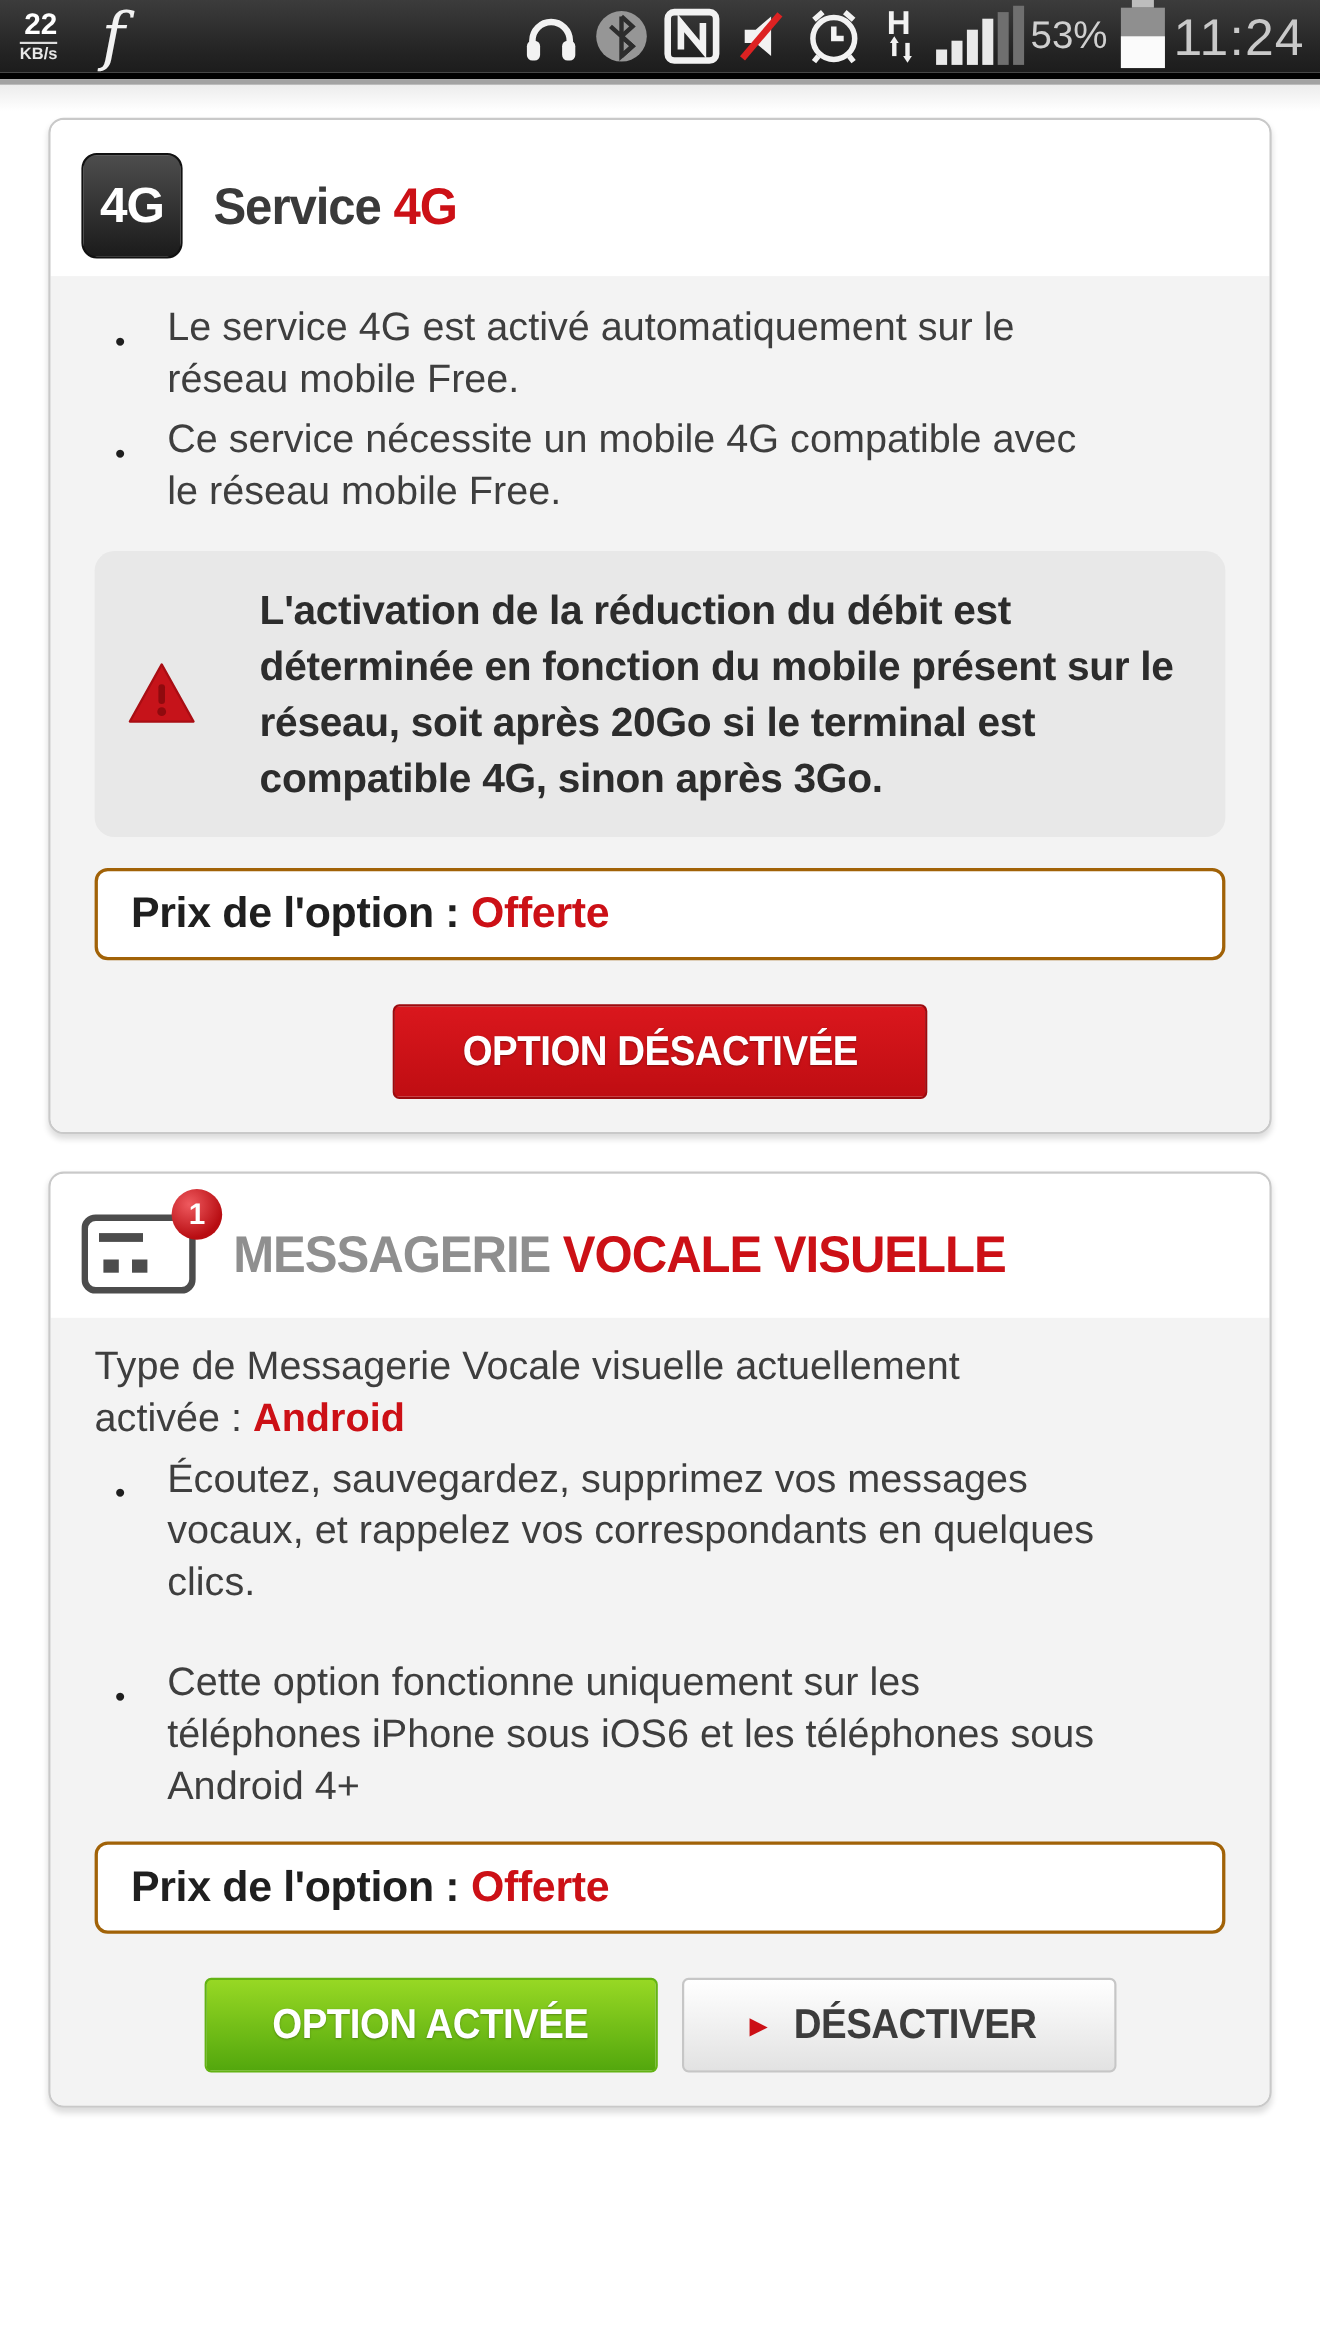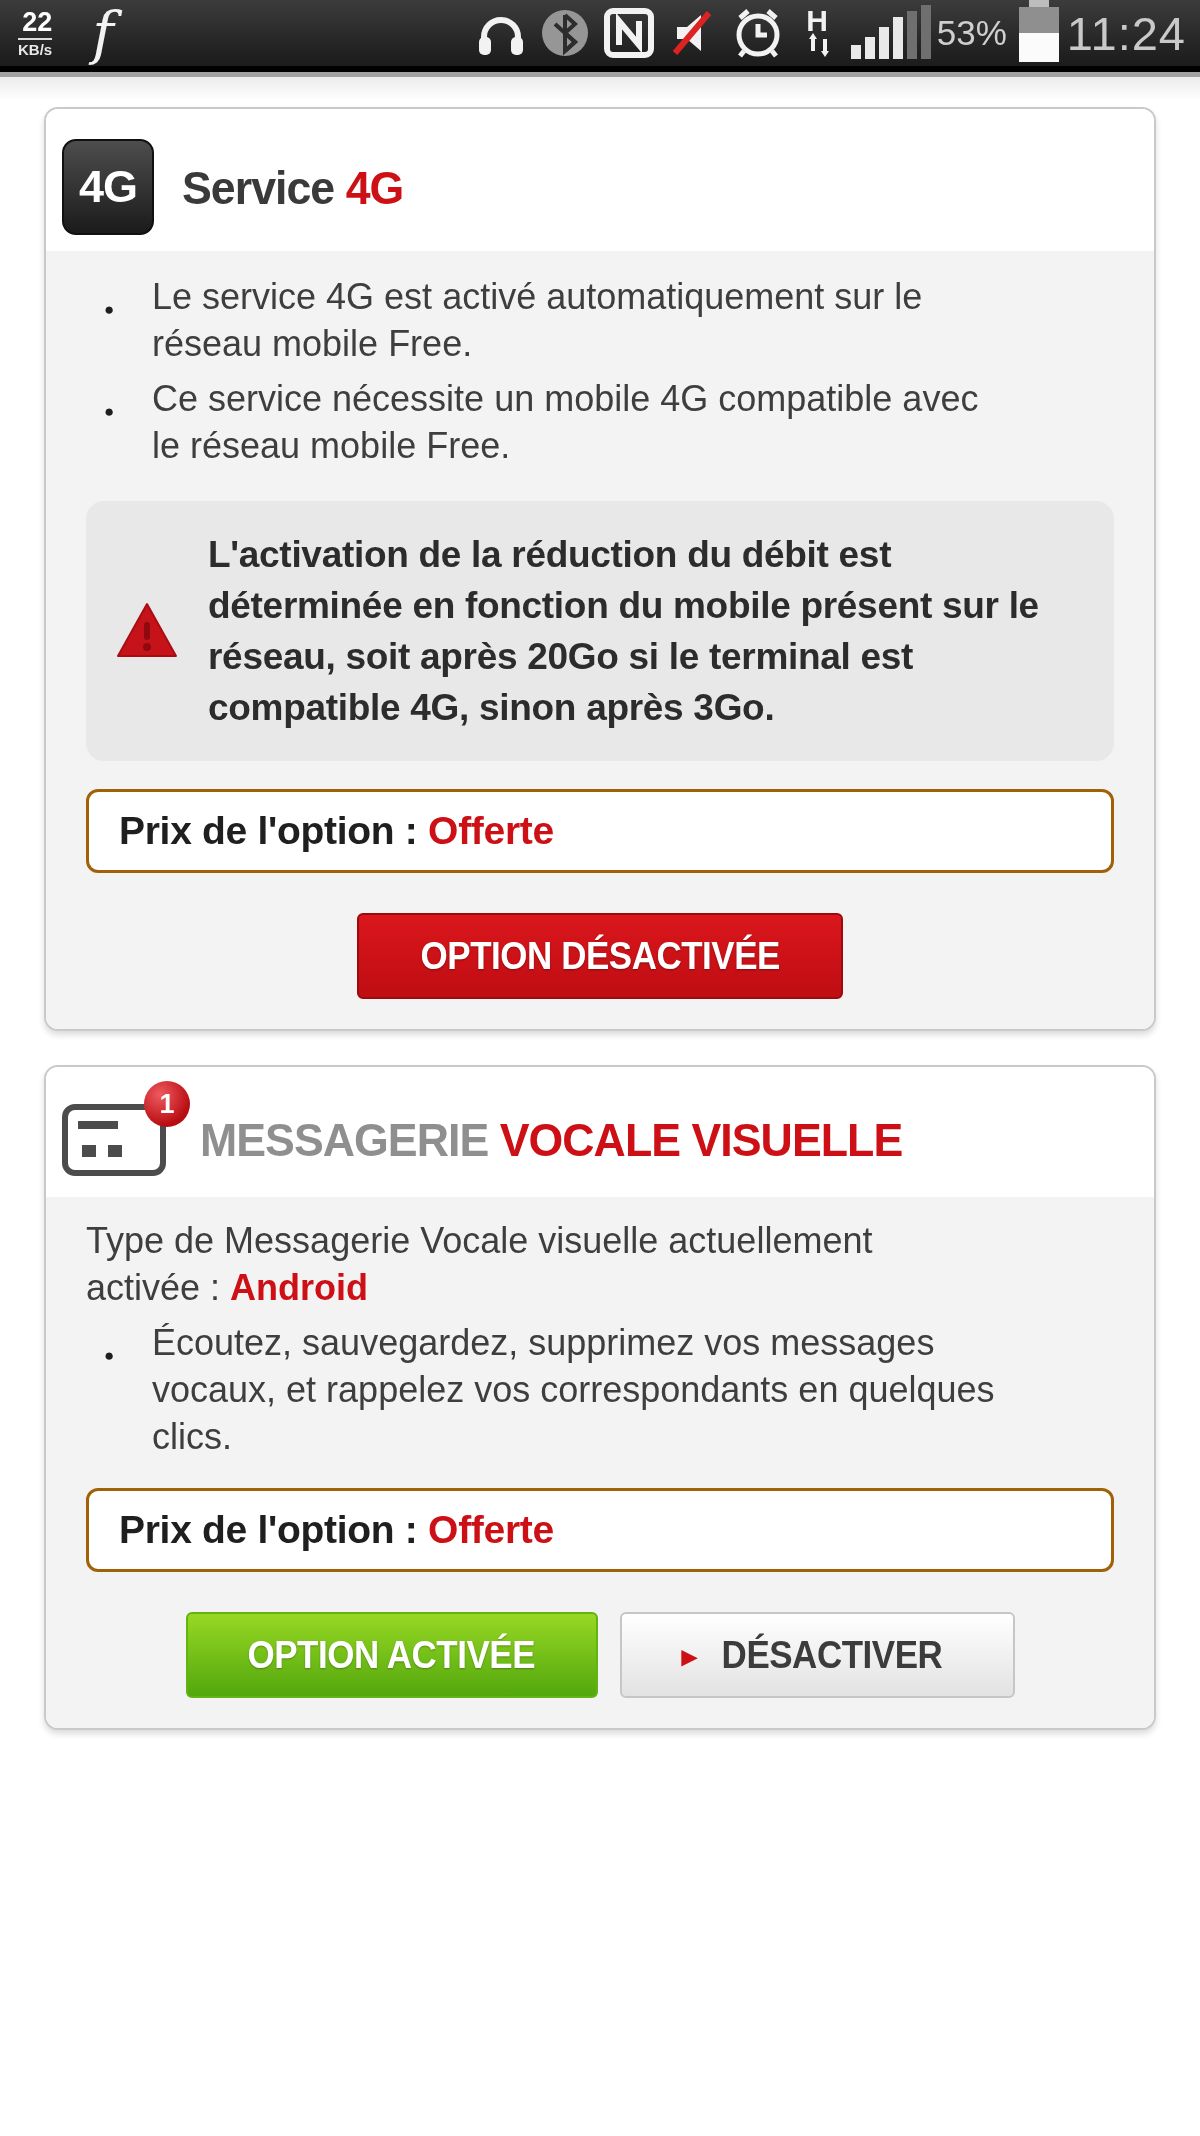--- a/index.html
+++ b/index.html
@@ -24,21 +24,21 @@
   .sb-pct{font-size:35px;color:#cfcfcf;margin-left:2px;}
   .sb-time{font-size:47px;color:#c9c9c9;letter-spacing:1px;margin-left:6px;}
   
   .chrome-strip{height:30px;border-top:5px solid #a2a2a2;background:linear-gradient(#ececec,#ffffff 80%);}
   
   .card{
     margin:0 44px;background:#fff;border:2px solid #c9c9c9;border-radius:14px;
     box-shadow:0 4px 6px rgba(0,0,0,.14);overflow:hidden;
   }
   .card--two{margin-top:34px;}
-  .card-header{display:flex;align-items:center;gap:28px;padding:30px 16px 16px;background:#fff;}
+  .card-header{display:flex;align-items:center;gap:28px;padding:30px 28px 16px;background:#fff;}
   .card-title{margin:0;font-size:47px;font-weight:bold;color:#3a3a3a;letter-spacing:-1px;transform:scaleX(.95);transform-origin:left center;white-space:nowrap;}
   .t-red{color:#cc1016;}
   .t-gray{color:#8f8f8f;}
   .badge-4g{
     width:88px;height:92px;border-radius:14px;flex:0 0 auto;
     background:linear-gradient(#4d4d4d,#1b1b1b);border:2px solid #111;
     color:#fff;font-weight:bold;font-size:45px;
     display:flex;align-items:center;justify-content:center;letter-spacing:-1px;
   }
   .vm-wrap{position:relative;flex:0 0 auto;margin-right:6px;}
@@ -52,21 +52,21 @@
   .card-body ul{list-style:none;margin:0;padding:0;}
   .card-body li{
     position:relative;padding-left:66px;margin-top:8px;
     font-size:36px;line-height:47px;color:#3e3e3e;max-width:850px;
   }
   .card-body li::before{content:"●";position:absolute;left:18px;top:13px;font-size:17px;color:#1e1e1e;}
   .mt-lg{margin-top:44px !important;}
   .mt-xl{margin-top:40px !important;}
   .warning-box{
     margin-top:32px;background:#e8e8e8;border-radius:18px;
-    display:flex;align-items:center;padding:28px 30px 28px 0;
+    display:flex;align-items:center;padding:28px 30px 28px 0;gap:28px;
   }
   .warning-iconbox{flex:0 0 122px;display:flex;justify-content:center;}
   .warning-text{margin:0;font-size:37px;line-height:51px;font-weight:bold;color:#2c2c2c;max-width:940px;letter-spacing:-0.3px;}
   .price-strip{
     margin-top:28px;background:#fff;border-radius:12px;border:3px solid #a16207;
     padding:17px 30px;font-size:39px;font-weight:bold;color:#1f1f1f;letter-spacing:-0.3px;
   }
   .btn-row{margin-top:40px;display:flex;justify-content:center;gap:22px;padding-bottom:4px;}
   .btn{
     height:86px;box-sizing:border-box;border-radius:6px;cursor:pointer;
@@ -206,20 +206,21 @@
     </span>
     <h1 class="card-title"><span class="t-gray">MESSAGERIE</span>&nbsp;<span class="t-red">VOCALE VISUELLE</span></h1>
   </div>
   <div class="card-body">
     <p class="intro">
       <span>Type de Messagerie Vocale visuelle actuellement activée : </span><b class="t-red">Android</b>
     </p>
 
     <ul>
       <li>Écoutez, sauvegardez, supprimez vos messages vocaux, et rappelez vos correspondants en quelques clics.</li>
+      <li class="mt-lg">Cette option fonctionne uniquement sur les téléphones iPhone sous iOS6 et les téléphones sous Android 4+</li>
     </ul>
 
     <div class="price-strip">
       <span>Prix de l'option :</span>
       <span class="t-red">Offerte</span>
     </div>
 
     <div class="btn-row">
       <button class="btn btn-green">
         <span class="condensed">OPTION ACTIVÉE</span>

